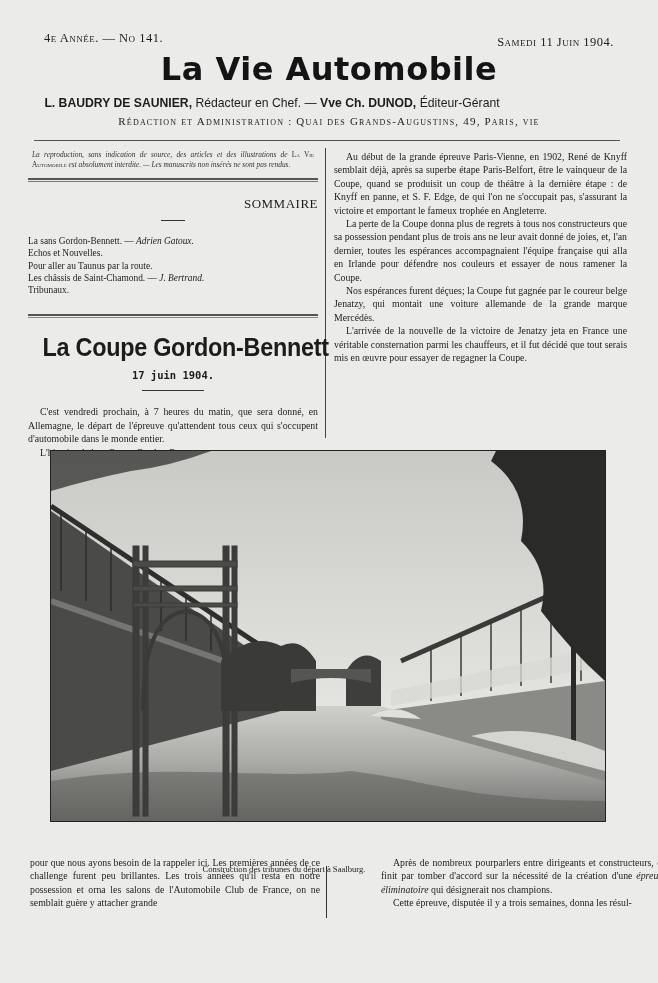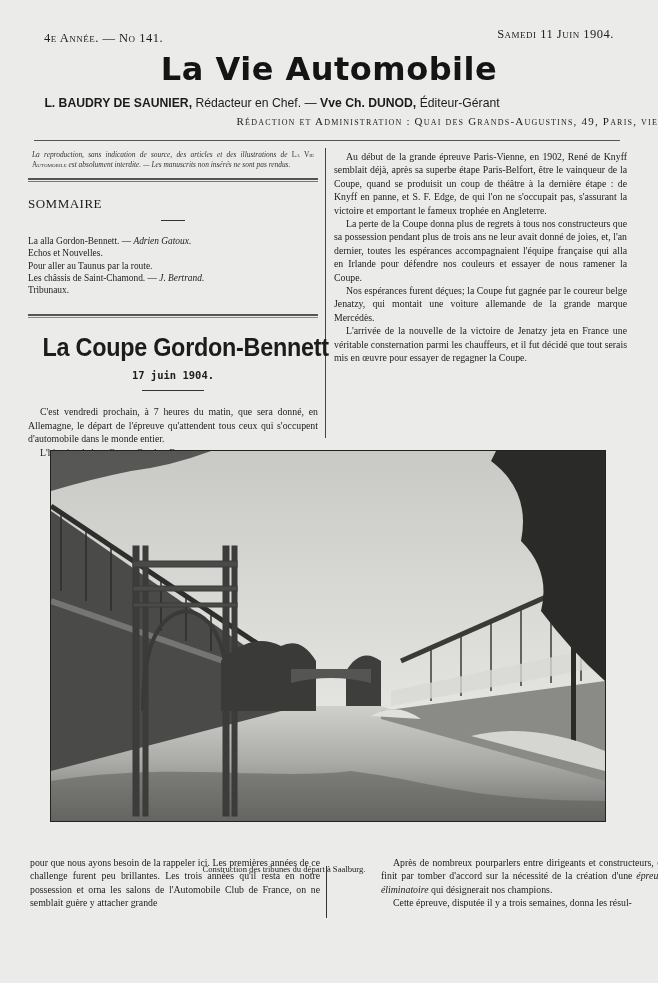--- a/index.html
+++ b/index.html
@@ -8,40 +8,40 @@
     background: #ebebe9;
     color: #1c1c1c;
     font-family: "DejaVu Serif", serif;
     position: relative;
   }
   .page { position: absolute; left: 0; top: 0; width: 658px; height: 983px; }
 
   .topline { position: absolute; top: 27px; left: 44px; right: 44px; height: 16px;
     font-family: "Liberation Serif", serif; font-size: 12.5px; font-variant: small-caps; letter-spacing: 0.5px; }
   .topline .left { position: absolute; left: 0; top: 4px; }
-  .topline .right { position: absolute; right: 0; top: 0; }
+  .topline .right { position: absolute; right: 0; top: 8px; }
 
   .masthead { position: absolute; top: 50px; left: 0; width: 658px; text-align: center;
     font-family: "DejaVu Sans", sans-serif; font-weight: bold; font-size: 32px; letter-spacing: 0.5px; color: #141414; }
   .editors { position: absolute; top: 96px; left: 0; width: 544px; text-align: center;
     font-family: "Liberation Sans", sans-serif; font-size: 12.2px; }
   .editors b { font-weight: bold; }
-  .address { position: absolute; top: 115px; left: 0; width: 658px; text-align: right;
+  .address { position: absolute; top: 115px; left: 0; width: 658px; text-align: center;
     font-family: "Liberation Serif", serif; font-size: 11px; font-variant: small-caps; letter-spacing: 1.2px; }
   .rule-top { position: absolute; top: 140px; left: 34px; width: 586px; border-top: 1px solid #555; }
 
   .col-left { position: absolute; left: 28px; top: 150px; width: 290px; }
   .col-right { position: absolute; left: 334px; top: 150px; width: 293px; }
   .col-divider { position: absolute; left: 325px; top: 148px; height: 290px; border-left: 1px solid #444; }
 
   .notice { font-family: "Liberation Serif", serif; font-style: italic; font-size: 7.4px; line-height: 9.5px; text-align: justify; color: #333; padding: 0 4px; }
   .notice .sc { font-style: normal; font-variant: small-caps; }
   .double-rule { margin-top: 9px; border-top: 2px solid #555; border-bottom: 1px solid #777; height: 1px; }
 
-  .sommaire-title { text-align: left; font-family: "Liberation Serif", serif; font-size: 13px; letter-spacing: 0.5px; margin-top: 14px; }
+  .sommaire-title { text-align: right; font-family: "Liberation Serif", serif; font-size: 13px; letter-spacing: 0.5px; margin-top: 14px; }
   .short-rule { width: 24px; margin: 8px auto 0 auto; border-top: 1px solid #333; }
   .sommaire-list { margin-top: 14px; font-family: "Liberation Serif", serif; font-size: 9.4px; line-height: 12.3px; }
   .sommaire-list .item { white-space: nowrap; }
   .sommaire-list .author { font-style: italic; }
 
   .headline-rule { margin-top: 18px; border-top: 2px solid #555; border-bottom: 1px solid #888; height: 1px; }
   .article-title { text-align: center; font-family: "Liberation Sans", sans-serif; font-weight: bold; font-size: 26px; margin-top: 14px; letter-spacing: -0.3px; transform: scaleX(0.9); transform-origin: center; white-space: nowrap; }
   .article-date { text-align: center; font-family: "DejaVu Sans Mono", monospace; font-weight: bold; font-size: 10.5px; margin-top: 6px; }
   .date-rule { width: 62px; margin: 9px auto 0 auto; border-top: 1px solid #333; }
 
@@ -86,21 +86,21 @@
   <div class="col-left">
     <div class="notice">
       <span>La reproduction, sans indication de source, des articles et des illustrations de </span><span class="sc">La Vie Automobile</span><span> est absolument interdite. — Les manuscrits non insérés ne sont pas rendus.</span>
     </div>
     <div class="double-rule"></div>
 
     <div class="sommaire-title">SOMMAIRE</div>
     <div class="short-rule"></div>
 
     <div class="sommaire-list">
-      <div class="item"><span>La alla Gordon-Bennett. — </span><span class="author">Adrien Gatoux.</span></div>
+      <div class="item"><span>La sans Gordon-Bennett. — </span><span class="author">Adrien Gatoux.</span></div>
       <div class="item"><span>Echos et Nouvelles.</span></div>
       <div class="item"><span>Pour aller au Taunus par la route.</span></div>
       <div class="item"><span>Les châssis de Saint-Chamond. — </span><span class="author">J. Bertrand.</span></div>
       <div class="item"><span>Tribunaux.</span></div>
     </div>
 
     <div class="headline-rule"></div>
     <div class="article-title">La Coupe Gordon-Bennett</div>
     <div class="article-date">17 juin 1904.</div>
     <div class="date-rule"></div>

